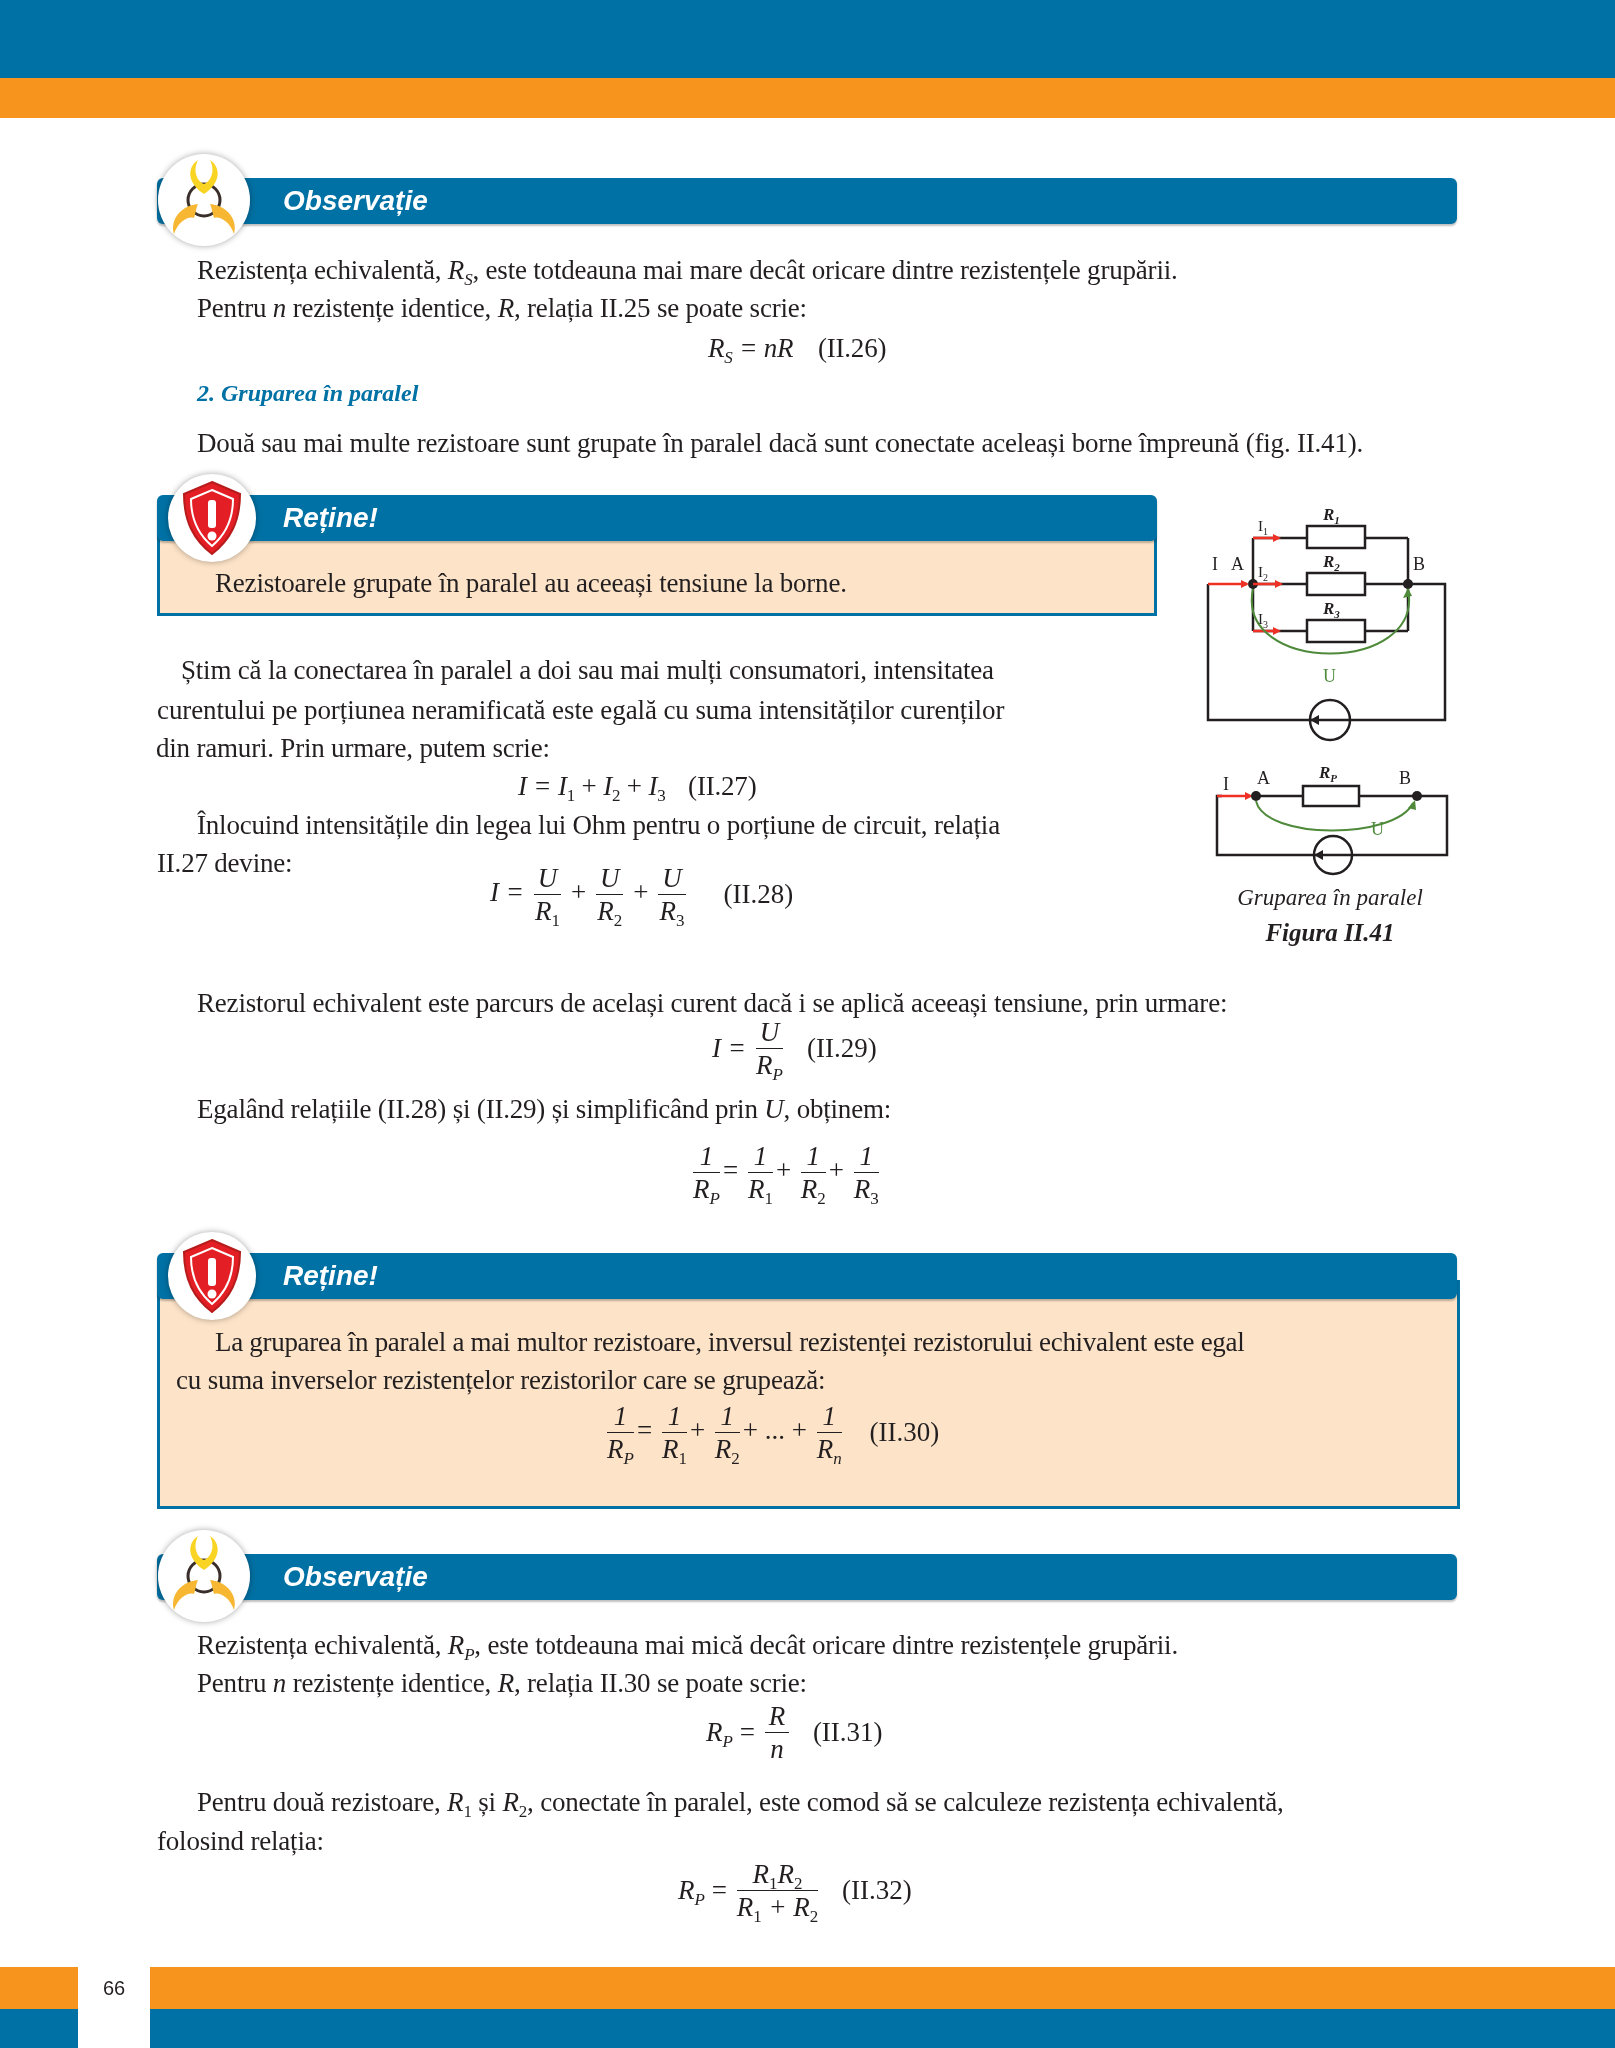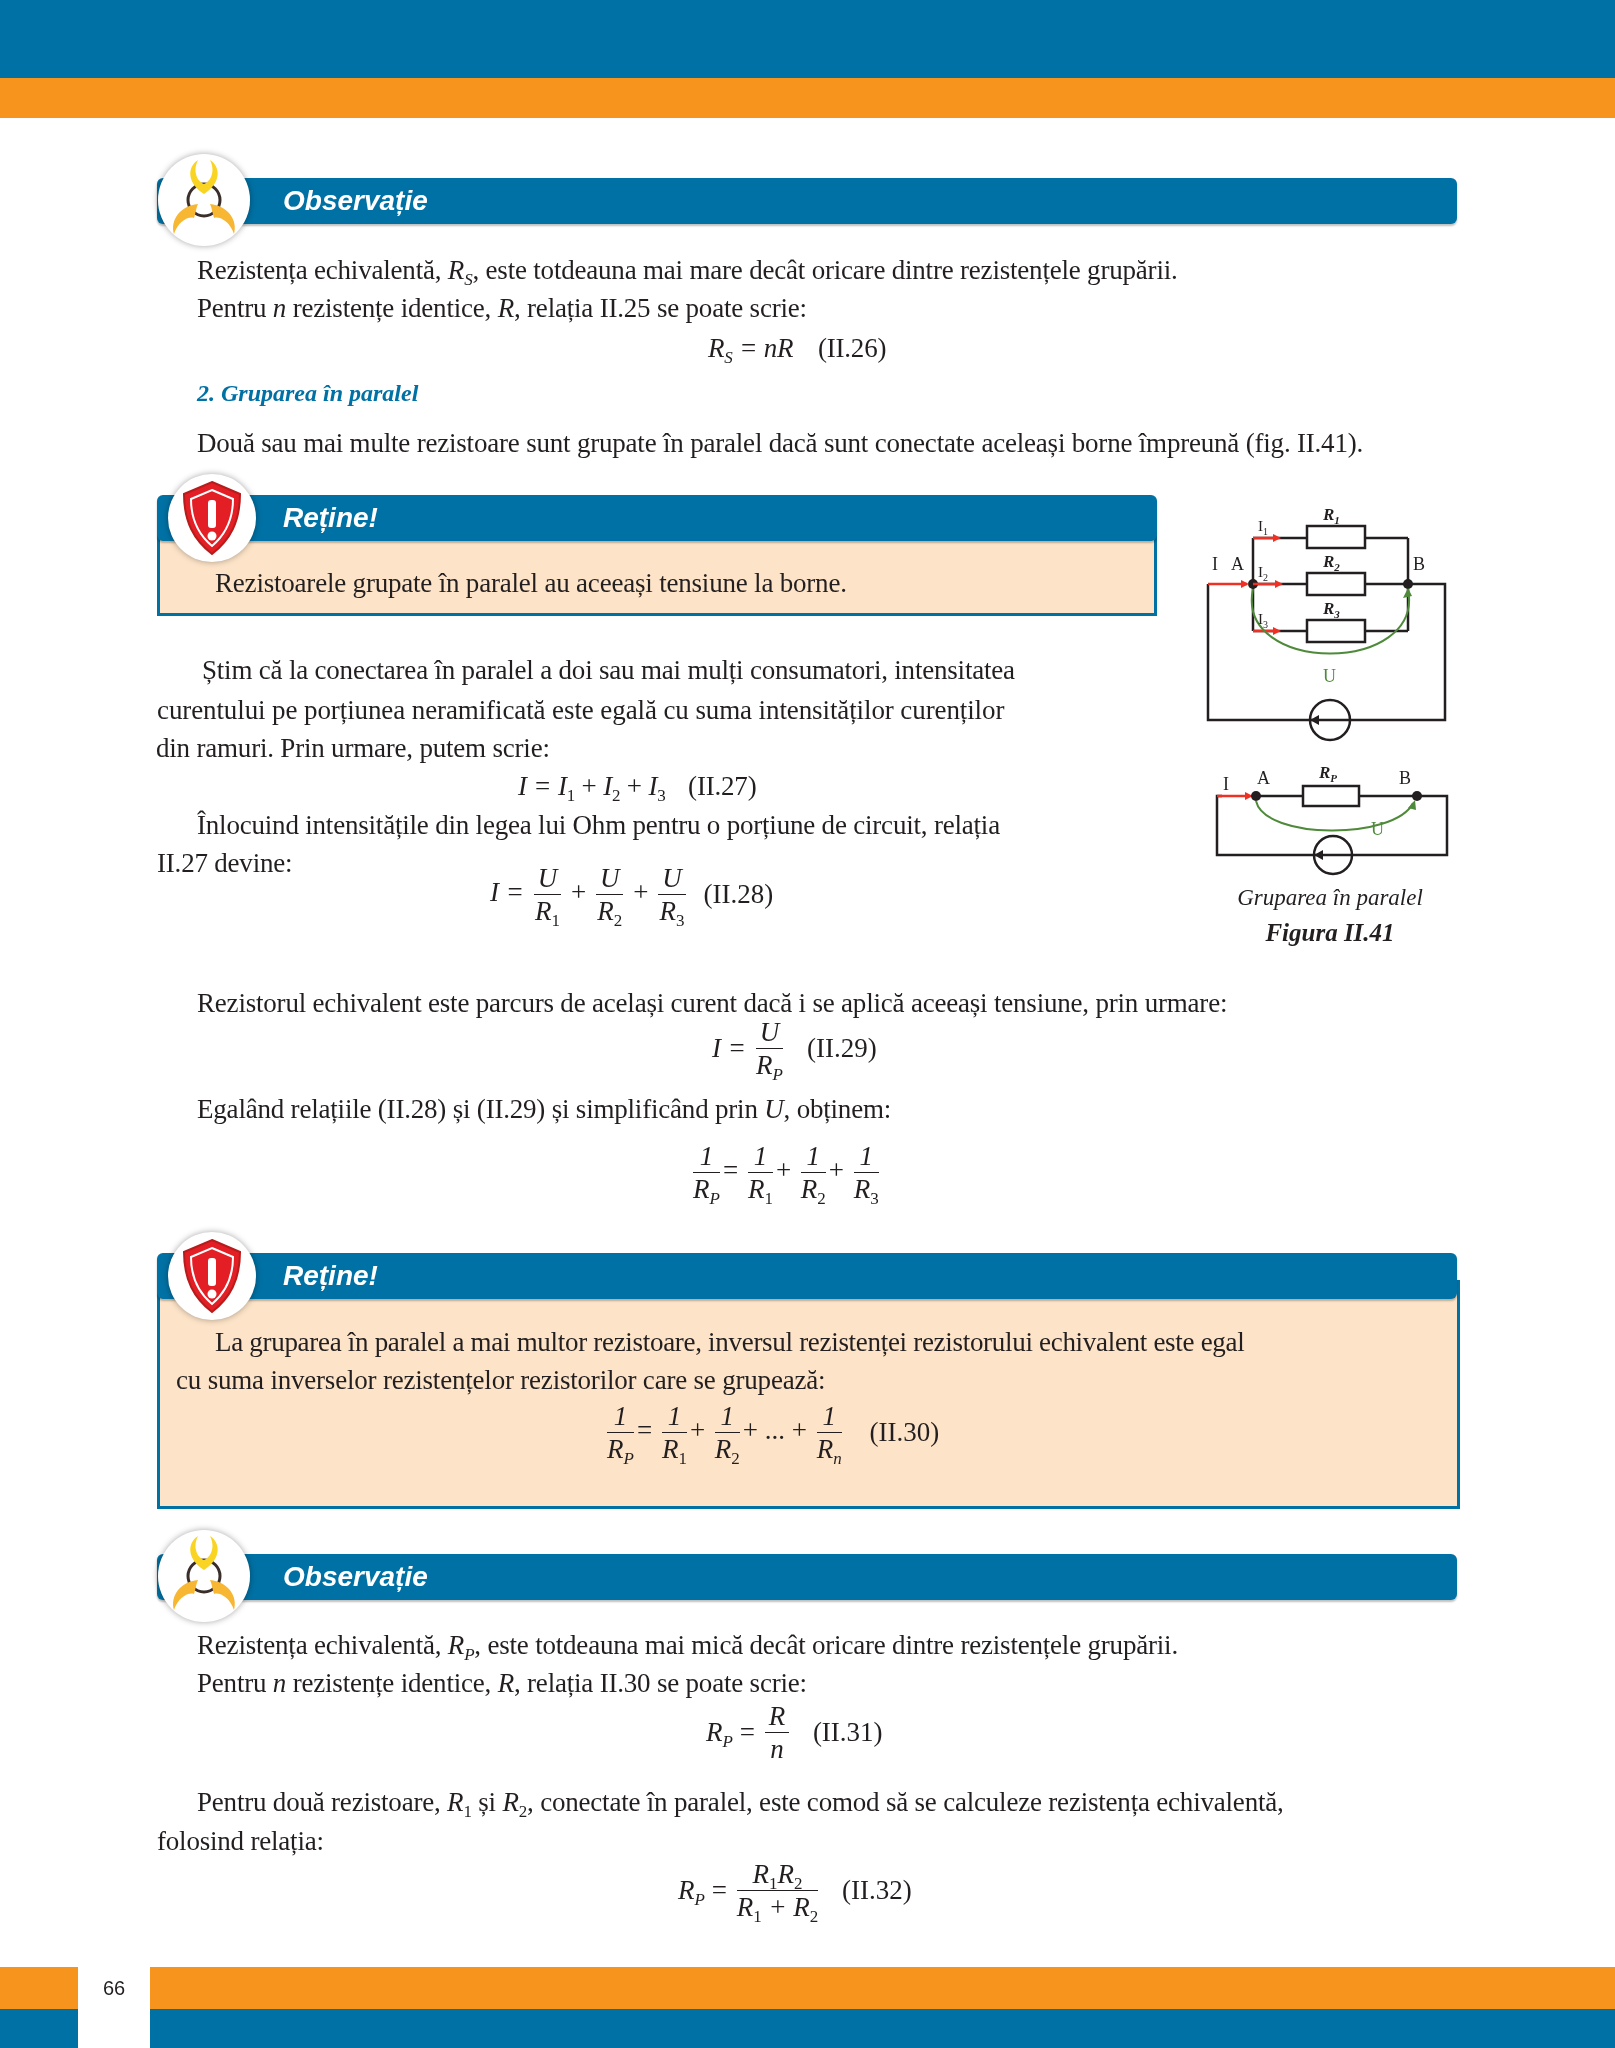--- a/index.html
+++ b/index.html
@@ -67,38 +67,38 @@
       <path d="M44 8 L72 20 C72 48 62 66 44 80 C26 66 16 48 16 20Z" fill="#e31e24" stroke="#b71c1c" stroke-width="2"></path>
       <path d="M44 16 L65 25 C65 47 57 61 44 72 C31 61 23 47 23 25Z" fill="none" stroke="#fff" stroke-width="2"></path>
       <rect x="40" y="26" width="8" height="28" rx="3" fill="#fff"></rect>
       <circle cx="44" cy="62" r="4.5" fill="#fff"></circle>
     </svg>
   </div>
   <div class="hdr-title" style="left:283px;top:495px;">Reține!</div>
   <div class="t" style="left:215px;top:567px;">Rezistoarele grupate în paralel au aceeași tensiune la borne.</div>
 </div>
 
-<div class="t" style="left:202px;top:654px;">Știm că la conectarea în paralel a doi sau mai mulți consumatori, intensitatea</div>
+<div class="t" style="left:181px;top:654px;">Știm că la conectarea în paralel a doi sau mai mulți consumatori, intensitatea</div>
 <div class="t" style="left:157px;top:694px;letter-spacing:-0.1px;text-align:right;">curentului pe porțiunea neramificată este egală cu suma intensităților curenților</div>
 <div class="t" style="left:156px;top:732px;">din ramuri. Prin urmare, putem scrie:</div>
 <div class="t" style="left:518px;top:770px;">
   <span class="i">I =</span>
   <span class="i">I</span><sub>1</sub> +
   <span class="i">I</span><sub>2</sub> +
   <span class="i">I</span><sub>3</sub>
   <span style="margin-left:16px">(II.27)</span>
 </div>
 <div class="t" style="left:197px;top:809px;">Înlocuind intensitățile din legea lui Ohm pentru o porțiune de circuit, relația</div>
 <div class="t" style="left:157px;top:847px;">II.27 devine:</div>
 <div class="eq" style="left:490px;top:862px;">
   <span class="i">I =</span>
   <span class="frac"><span class="num i">U</span><span class="den"><span class="i">R</span><sub>1</sub></span></span> +
   <span class="frac"><span class="num i">U</span><span class="den"><span class="i">R</span><sub>2</sub></span></span> +
   <span class="frac"><span class="num i">U</span><span class="den"><span class="i">R</span><sub>3</sub></span></span>
-  <span style="margin-left:8px;vertical-align:middle">(II.28)</span>
+  <span style="margin-left:28px;vertical-align:middle">(II.28)</span>
 </div>
 
 <div class="abs" style="left:1195px;top:495px;width:270px;height:460px;">
   <svg width="270" height="300" viewBox="0 0 270 300" style="position:absolute;left:0;top:0;">
     <g stroke="#231f20" stroke-width="2.5" fill="none">
 
       <polyline points="13,89 13,225 250,225 250,89 213,89"></polyline>
       <line x1="58" y1="89" x2="112" y2="89"></line>
       <line x1="58" y1="43" x2="58" y2="136"></line>
       <line x1="58" y1="43" x2="112" y2="43"></line>

